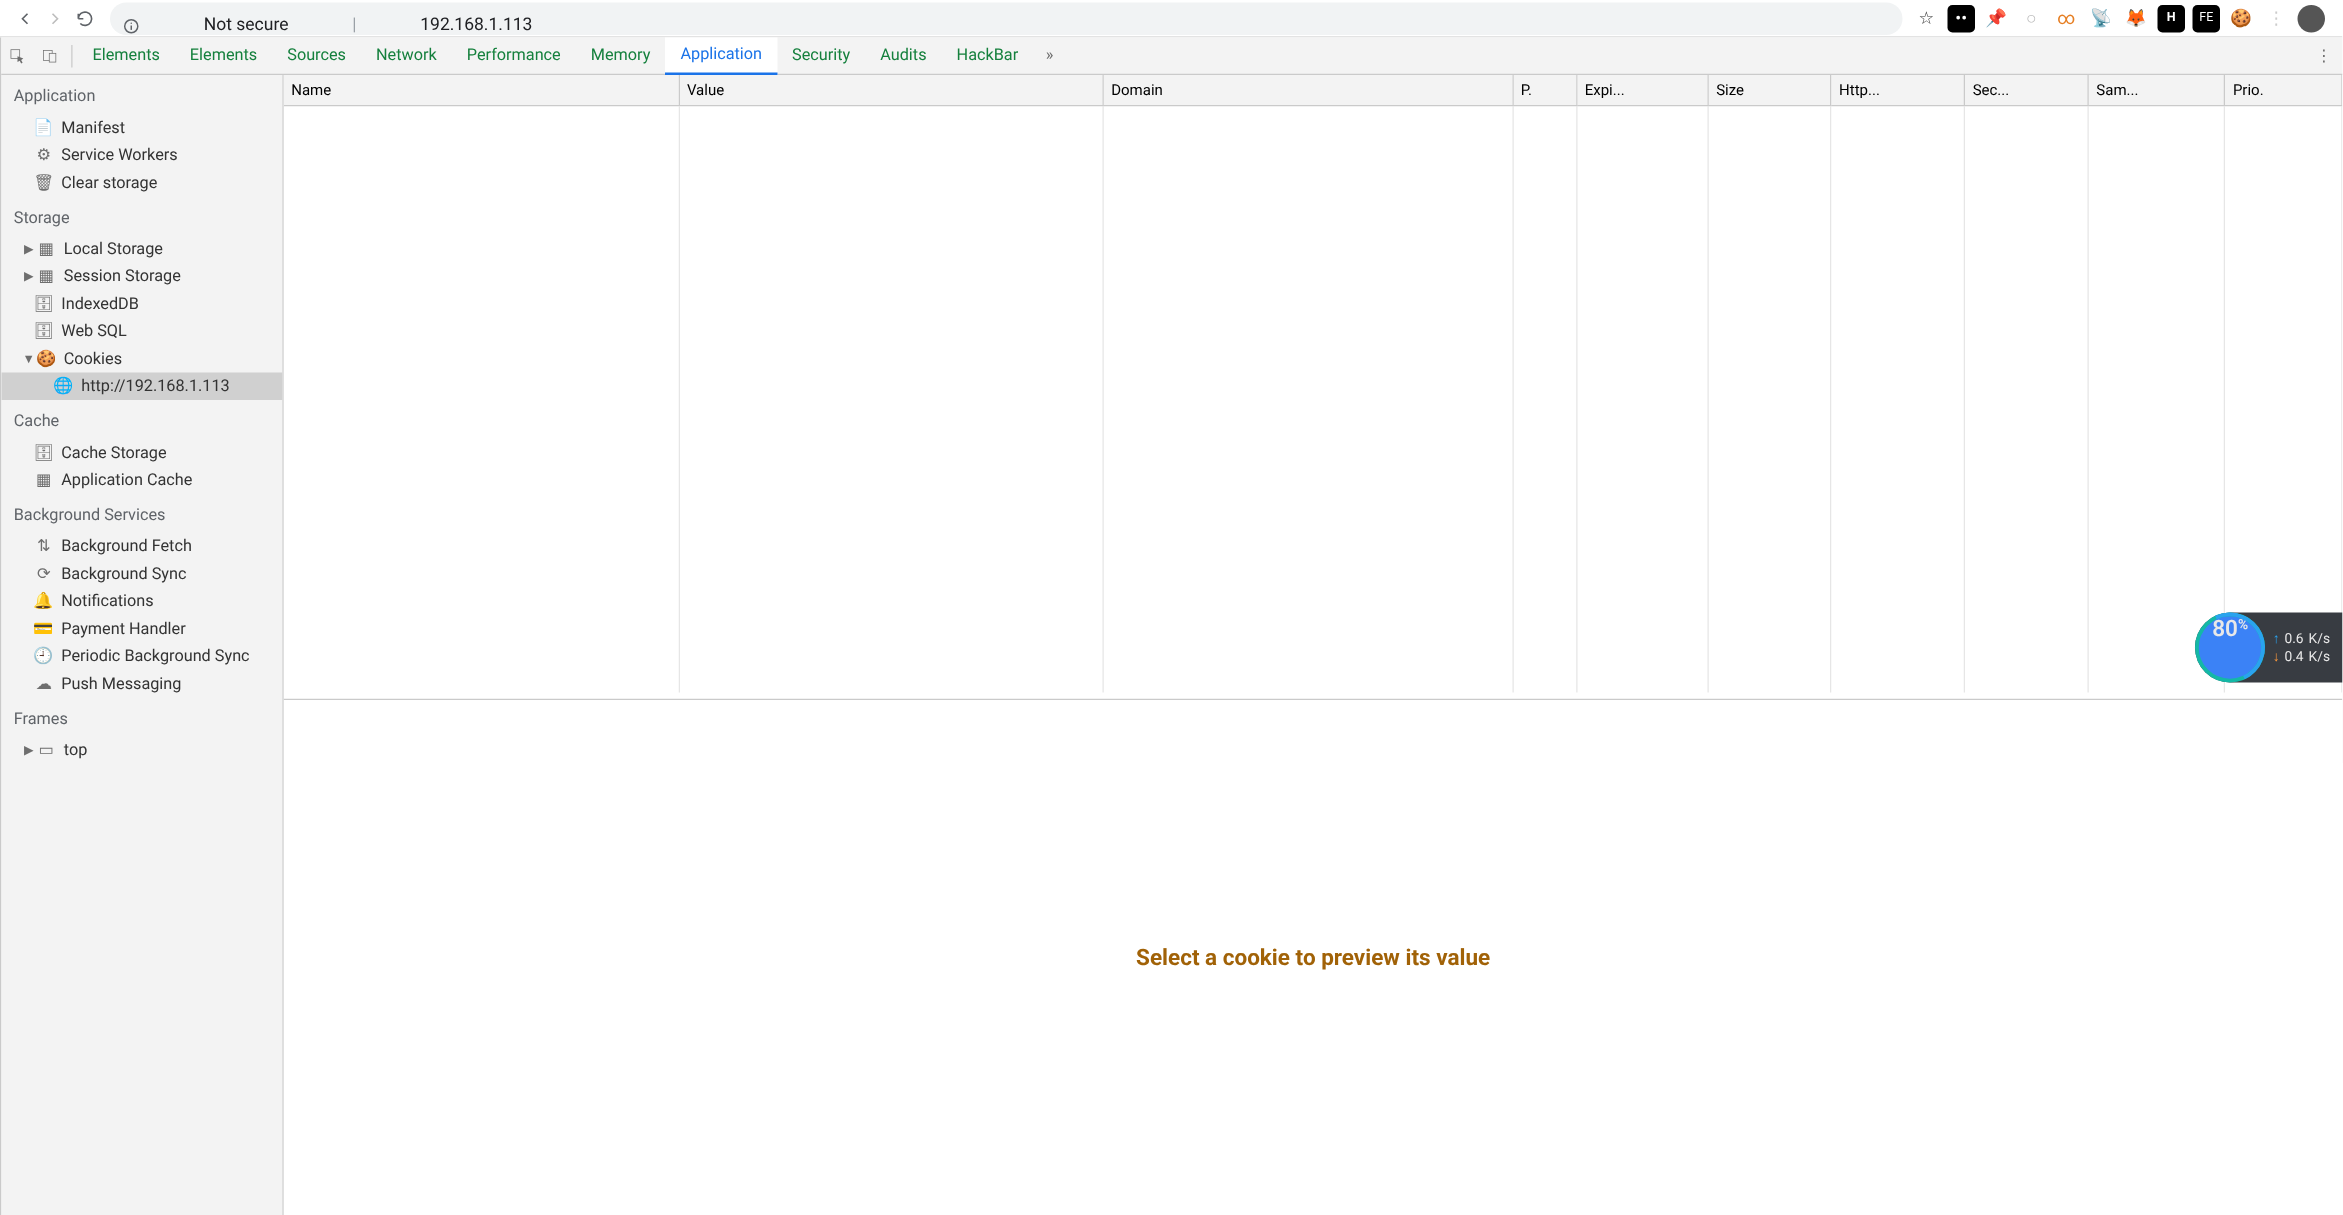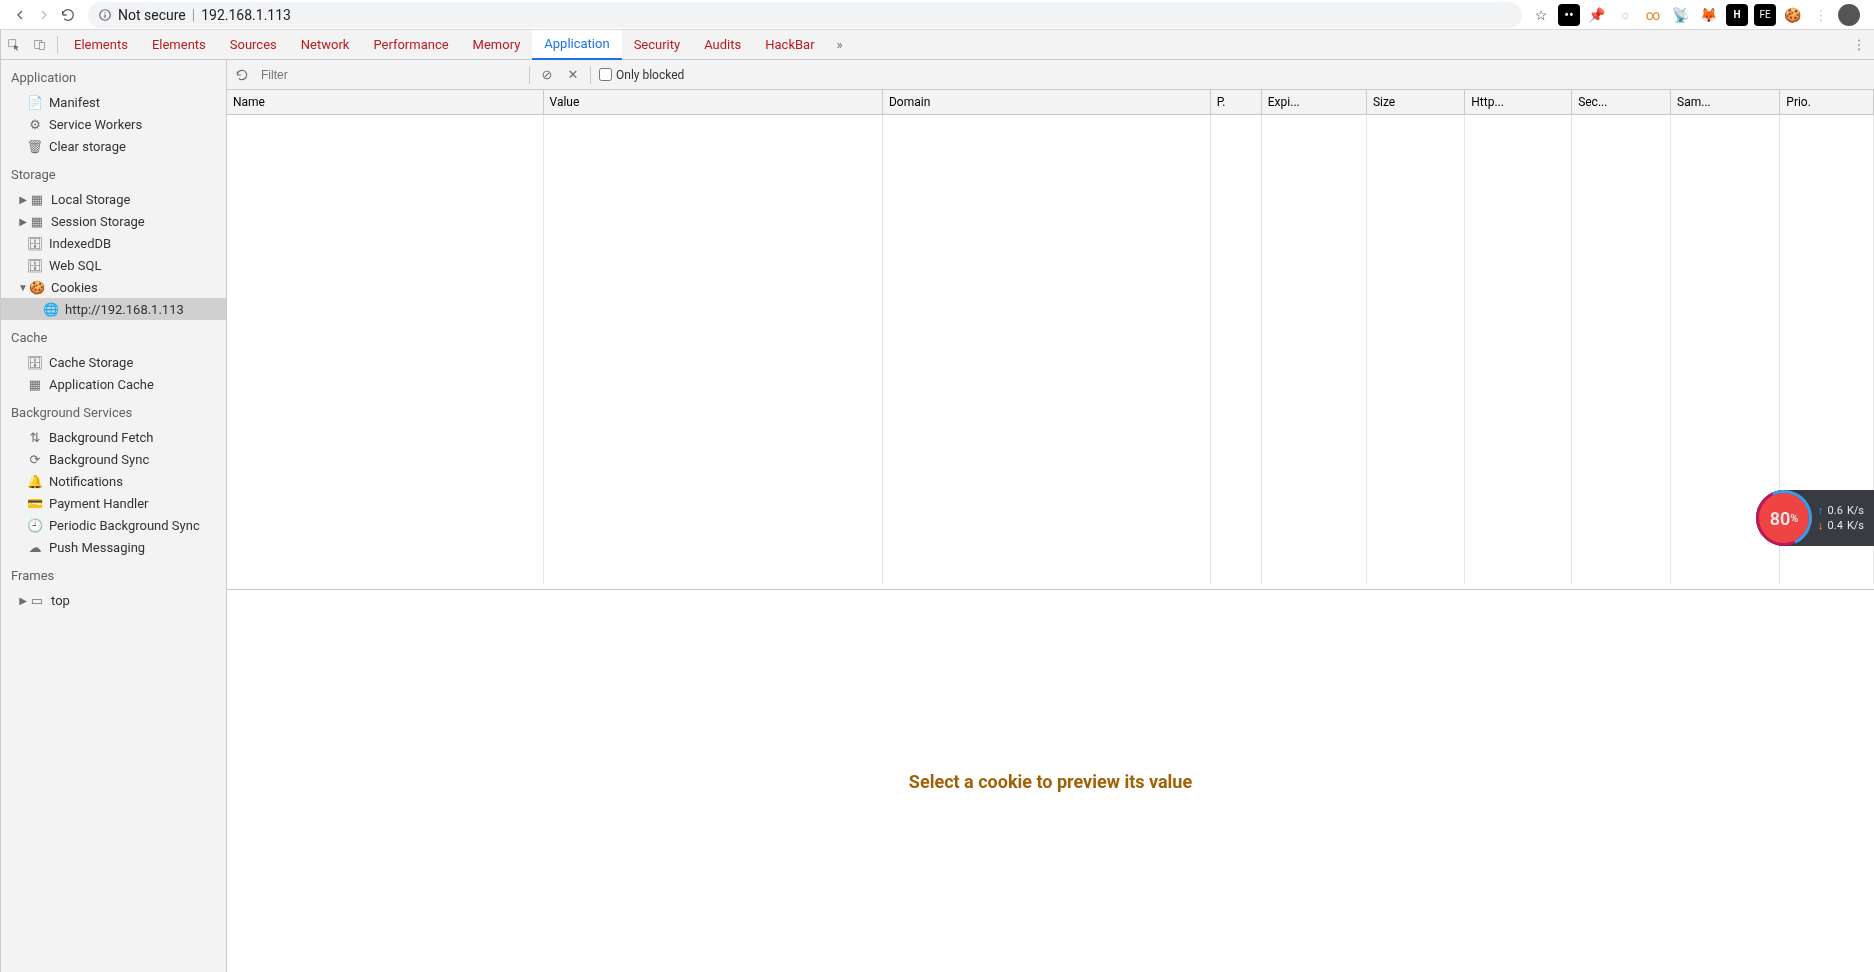--- a/index.html
+++ b/index.html
@@ -27,27 +27,28 @@
   width: 24px; height: 24px;
   display: flex; align-items: center; justify-content: center;
   color: #5f6368;
   cursor: pointer;
 }
 .nav-btn.disabled { color: #bdbdbd; }
 .addr-area {
   flex: 1;
   height: 26px;
   display: flex;
-  align-items: center;
+  align-items: flex-end;
   margin: 0 8px;
   padding: 0 10px;
   background: #f1f3f4;
   border-radius: 14px;
   font-size: 14px;
   color: #202124;
+  gap: 45px;
 }
 .addr-info { color: #5f6368; margin-right: 6px; display:flex; align-items:center;}
 .addr-sep { color:#9aa0a6; margin: 0 6px; }
 .ext-icons { display: flex; align-items: center; gap: 6px; padding-right: 6px; }
 .ext-icon {
   width: 22px; height: 22px; border-radius: 4px;
   display:flex; align-items:center; justify-content:center;
   font-size: 14px;
 }
 .ext-avatar { width:22px; height:22px; border-radius:50%; background:#555; }
@@ -111,21 +112,21 @@
 .dt-tool-btn {
   width: 26px; height:30px;
   display:flex; align-items:center; justify-content:center;
   color:#6e6e6e;
 }
 .dt-tab {
   padding: 0 12px;
   height: 30px;
   display:flex; align-items:center;
   cursor:pointer;
-  color:#b91c1c;
+  color:#15803d;
 }
 .dt-tab.active {
   color:#1a73e8;
   border-bottom: 2px solid #1a73e8;
   background:#fff;
 }
 .dt-tabs-spacer { flex:1; }
 .dt-menu { width:30px; text-align:center; color:#6e6e6e; cursor:pointer;}
 
 .dt-body {
@@ -253,23 +254,23 @@
   align-items:center;
   background:#383c42;
   color:#e8e8e8;
   border-radius: 30px 0 0 30px;
   height:56px;
   padding-right:10px;
   font-size:12px;
 }
 .net-circle {
   width:56px; height:56px; border-radius:50%;
-  border:3px solid #be185d;
-  background:#ef4444;
-  display:flex; align-items:center; justify-content:center;
+  border:3px solid #14b8a6;
+  background:#3b82f6;
+  display:flex; justify-content:center;
   font-size:18px; font-weight:600;
   position:relative;
   margin-right:6px;
 }
 .net-circle::before{
   content:"";
   position:absolute;
   inset:-3px;
   border-radius:50%;
   border:3px solid transparent;
@@ -448,36 +449,20 @@
 
         <div class="sb-section-title">Frames</div>
         <div class="sb-item indent1">
             <span class="arrow">▶</span>
             <span class="icon">▭</span>
             <span>top</span>
           </div>
       </div>
 
       <div class="dt-right">
-        <div class="filter-bar">
-          <span class="fb-btn">
-            <svg width="14" height="14" viewBox="0 0 24 24">
-                <path d="M4 12a8 8 0 1 1 2.34 5.66M4 12V6m0 6h6" stroke="#6e6e6e" stroke-width="2" fill="none"></path>
-              </svg>
-          </span>
-          <input class="filter-input" placeholder="Filter" style="">
-          <span class="fb-sep"></span>
-          <span class="fb-btn">⊘</span>
-          <span class="fb-btn">✕</span>
-          <span class="fb-sep"></span>
-          <label class="fb-check">
-            <input type="checkbox" style="">
-            <span>Only blocked</span>
-          </label>
-        </div>
 
         <div class="table-wrap">
           <table class="cookies">
             <colgroup>
               <col style="width:135px">
                 <col style="width:145px">
                 <col style="width:140px">
               <col style="width:20px">
                 <col style="width:42px">
                 <col style="width:42px">

